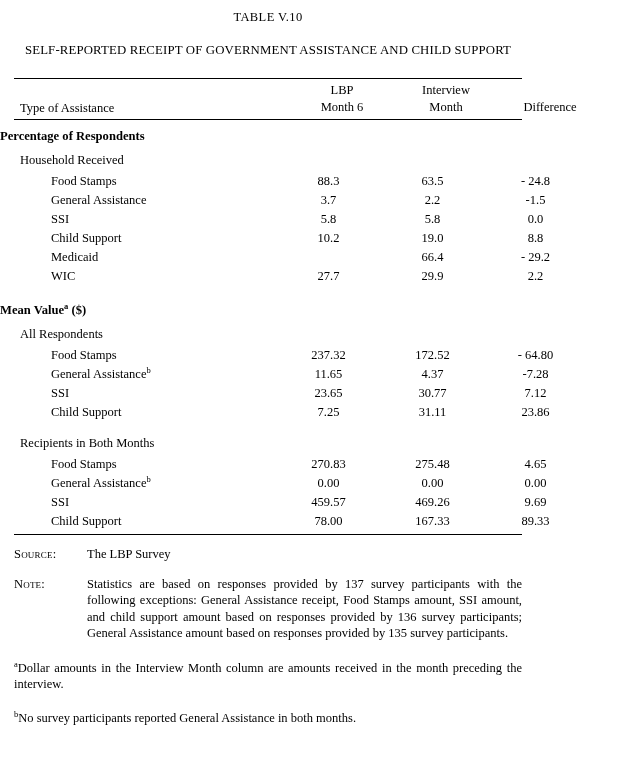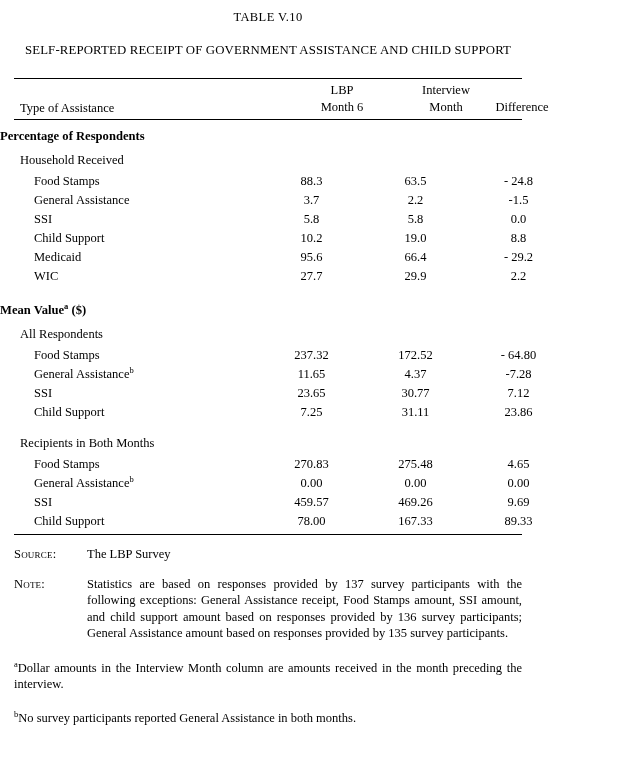--- a/index.html
+++ b/index.html
@@ -60,21 +60,21 @@
     bottom: 1px;
   }
   .ch {
     position: absolute;
     text-align: center;
     line-height: 17px;
     bottom: 1px;
   }
   .ch-1 { left: 296px; width: 92px; }
   .ch-2 { left: 400px; width: 92px; }
-  .ch-3 { left: 476px; width: 92px; }
+  .ch-3 { left: 504px; width: 92px; }
   .ch span { display: block; }
 
   
   .section-head {
     font-weight: bold;
     font-size: 12.6px;
   }
   .sec-pct  { padding-top: 9px; padding-bottom: 7px; }
   .sec-mean { padding-top: 17px; padding-bottom: 7px; }
 
@@ -82,20 +82,21 @@
     margin-left: 20px;
     line-height: 19px;
     padding-bottom: 2px;
   }
   .grp-recip { padding-top: 12px; }
 
   .row {
     position: relative;
     height: 19px;
     line-height: 19px;
+    margin-left: 17px;
   }
   .row .label {
     position: absolute;
     left: 34px;
     white-space: nowrap;
   }
   .row .v {
     position: absolute;
     text-align: center;
     white-space: pre;
@@ -195,21 +196,20 @@
       <span class="v v-3">0.0</span>
     </div>
     <div class="row">
       <span class="label">Child Support</span>
       <span class="v v-1">10.2</span>
       <span class="v v-2">19.0</span>
       <span class="v v-3">8.8</span>
     </div>
     <div class="row">
       <span class="label">Medicaid</span>
-      <span class="v v-1">95.6</span>
       <span class="v v-2">66.4</span>
       <span class="v v-3">- 29.2</span>
     </div>
     <div class="row">
       <span class="label">WIC</span>
       <span class="v v-1">27.7</span>
       <span class="v v-2">29.9</span>
       <span class="v v-3">2.2</span>
     </div>
   </div>

